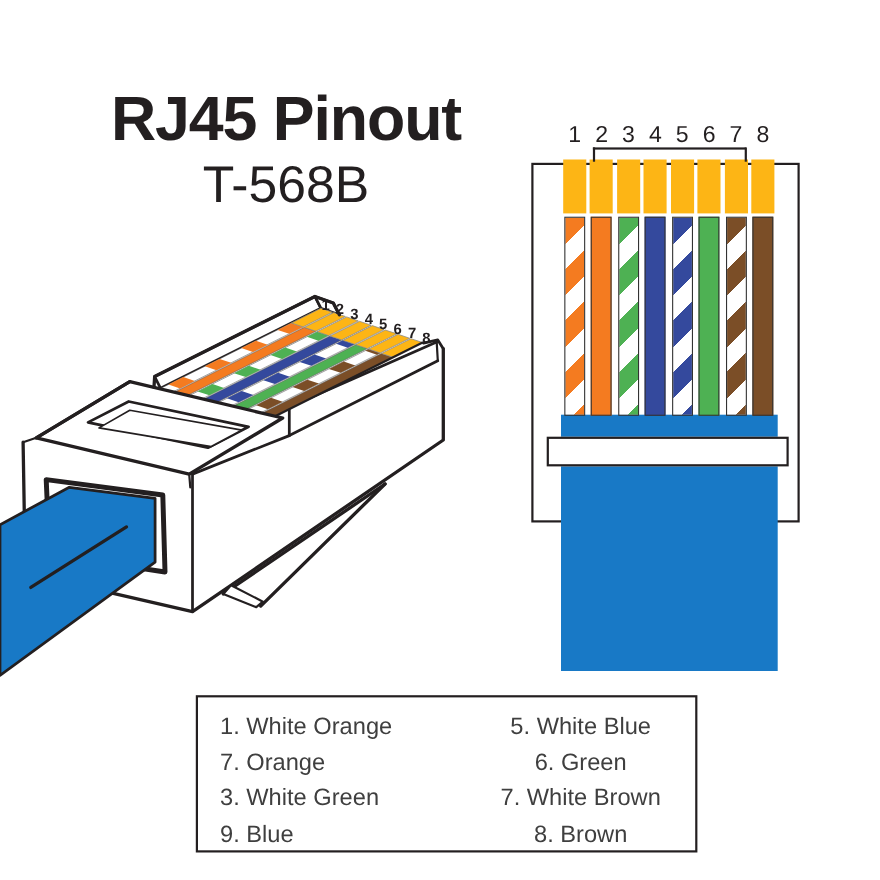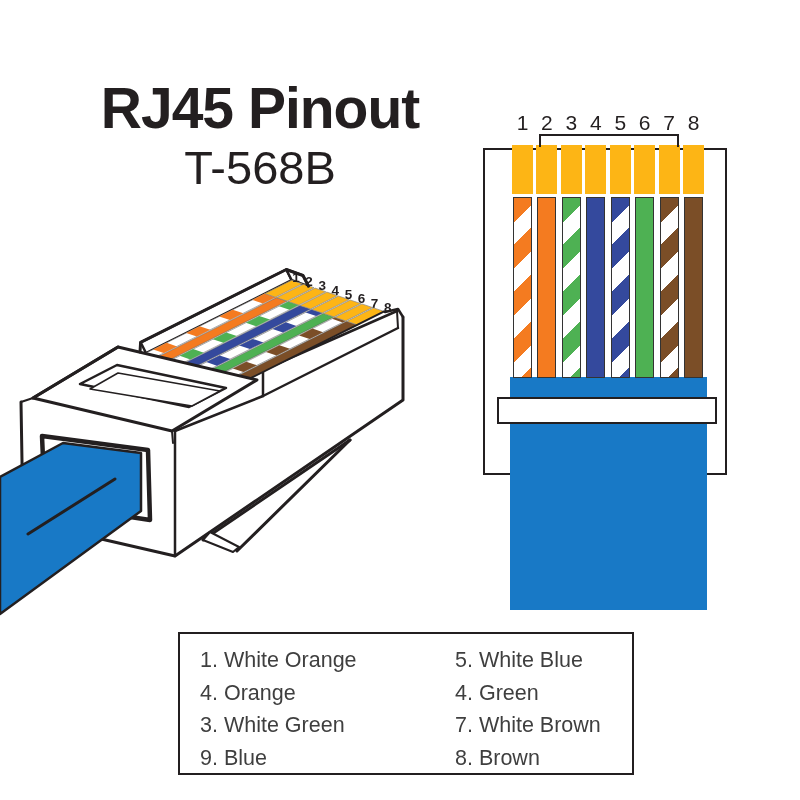--- a/index.html
+++ b/index.html
@@ -19,21 +19,21 @@
   .fv-pin{position:absolute;top:145px;width:21px;height:49px;z-index:4;}
   .fv-wire{position:absolute;top:197px;width:19px;height:181px;box-sizing:border-box;border:1px solid #333;z-index:4;}
   .fv-num{position:absolute;top:111px;width:25px;text-align:center;font-size:21px;color:#231F20;z-index:5;}
   .fv-bracket-h{position:absolute;left:539px;top:134px;width:139px;height:0;border-top:2px solid #231F20;z-index:5;}
   .fv-bracket-t{position:absolute;top:134px;width:0;height:13px;border-left:2px solid #231F20;z-index:5;}
   
   #legend{position:absolute;left:178px;top:632px;width:456px;height:143px;border:2px solid #231F20;
           box-sizing:border-box;background:#fff;z-index:6;}
   .legend-col{position:absolute;top:10px;font-size:21.5px;line-height:32.5px;white-space:nowrap;}
   #legend-col1{left:20px;}
-  #legend-col2{left:275px;}
+  #legend-col2{left:275px;text-align:center;}
 </style>
 </head>
 <body>
 
 <div class="stage">
 
   <div class="title-block">
     <div class="title-line1">RJ45 Pinout</div>
     <div class="title-line2">T-568B</div>
   </div>
@@ -136,25 +136,25 @@
       <div class="fv-wire" style="left: 659.58px; background: repeating-linear-gradient(135deg, rgb(123, 78, 39) 0px, rgb(123, 78, 39) 17px, rgb(255, 255, 255) 17px, rgb(255, 255, 255) 33px);"></div>
       <div class="fv-num" style="left: 656.58px;">7</div>
       <div class="fv-pin" style="left: 683.01px; background: rgb(253, 181, 21);"></div>
       <div class="fv-wire" style="left: 684.01px; background: rgb(123, 78, 39);"></div>
       <div class="fv-num" style="left: 681.01px;">8</div>
     </div>
 
   <div id="legend">
     <div class="legend-col" id="legend-col1" style="color: rgb(63, 63, 63);">
         <div>1. White Orange</div>
-        <div>4. Orange</div>
+        <div>7. Orange</div>
         <div>3. White Green</div>
         <div>9. Blue</div>
       </div>
     <div class="legend-col" id="legend-col2" style="color: rgb(63, 63, 63);">
         <div>5. White Blue</div>
-        <div>4. Green</div>
+        <div>6. Green</div>
         <div>7. White Brown</div>
         <div>8. Brown</div>
       </div>
   </div>
 
 </div>
 
 </body></html>

